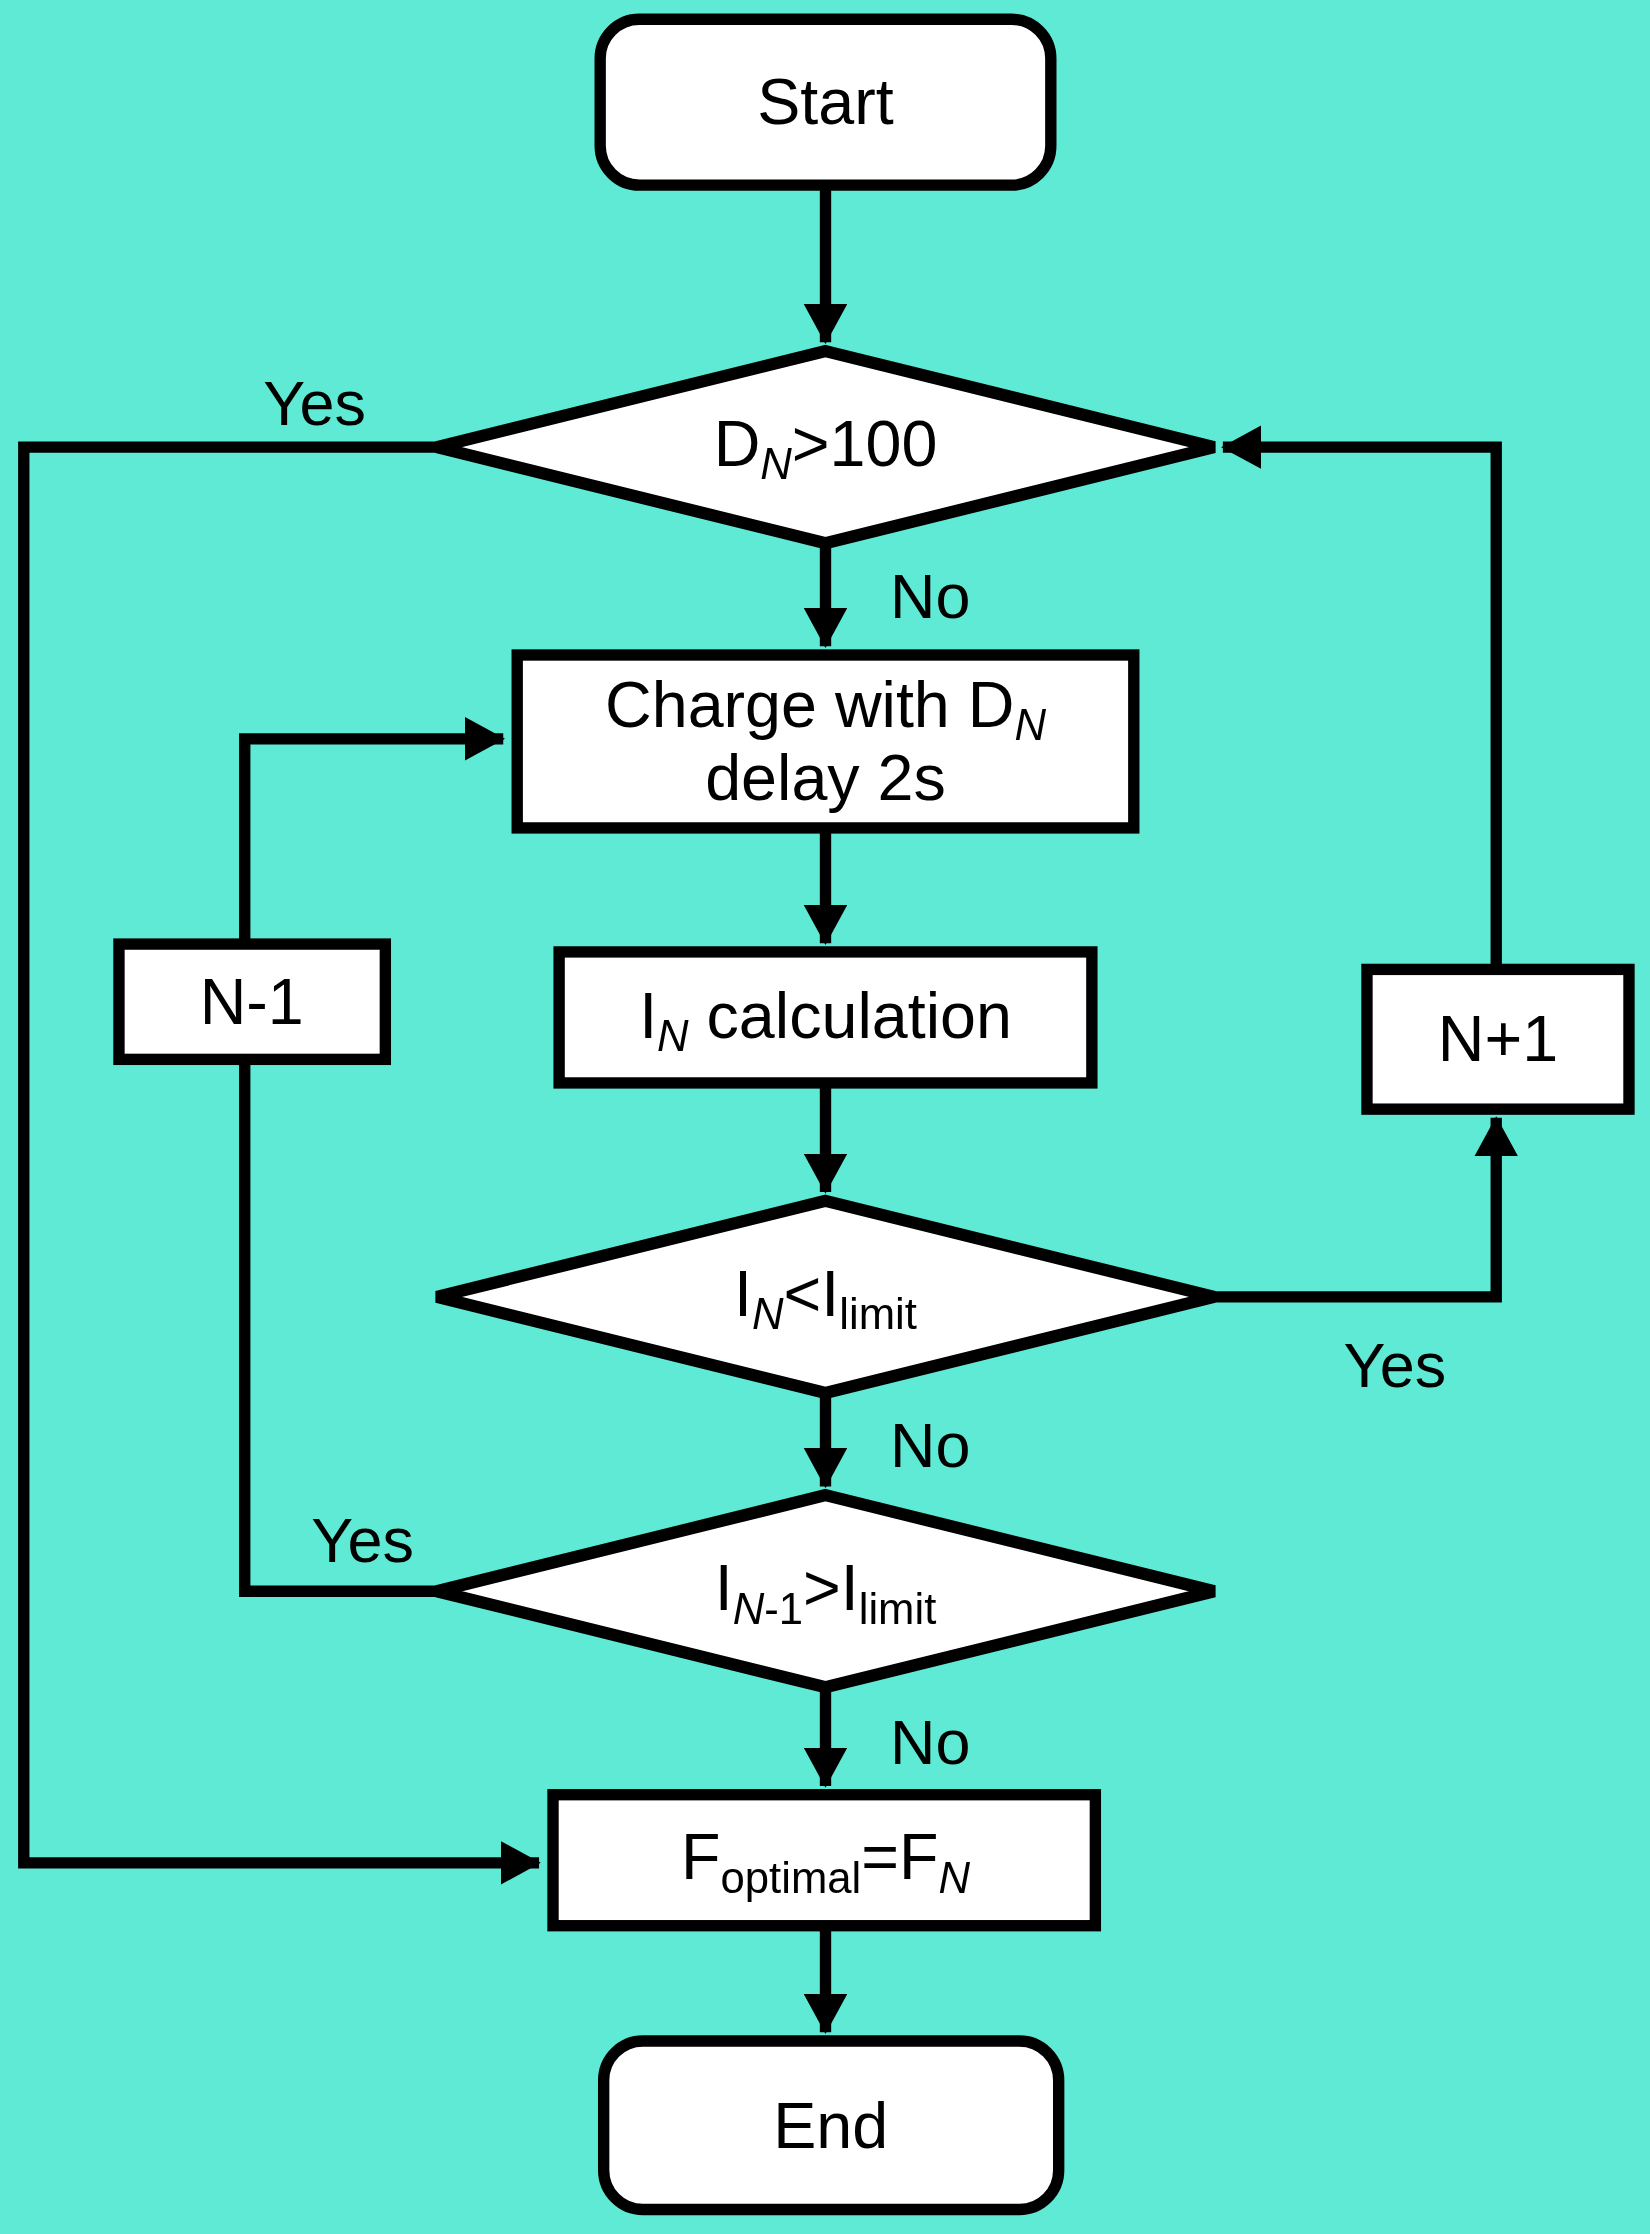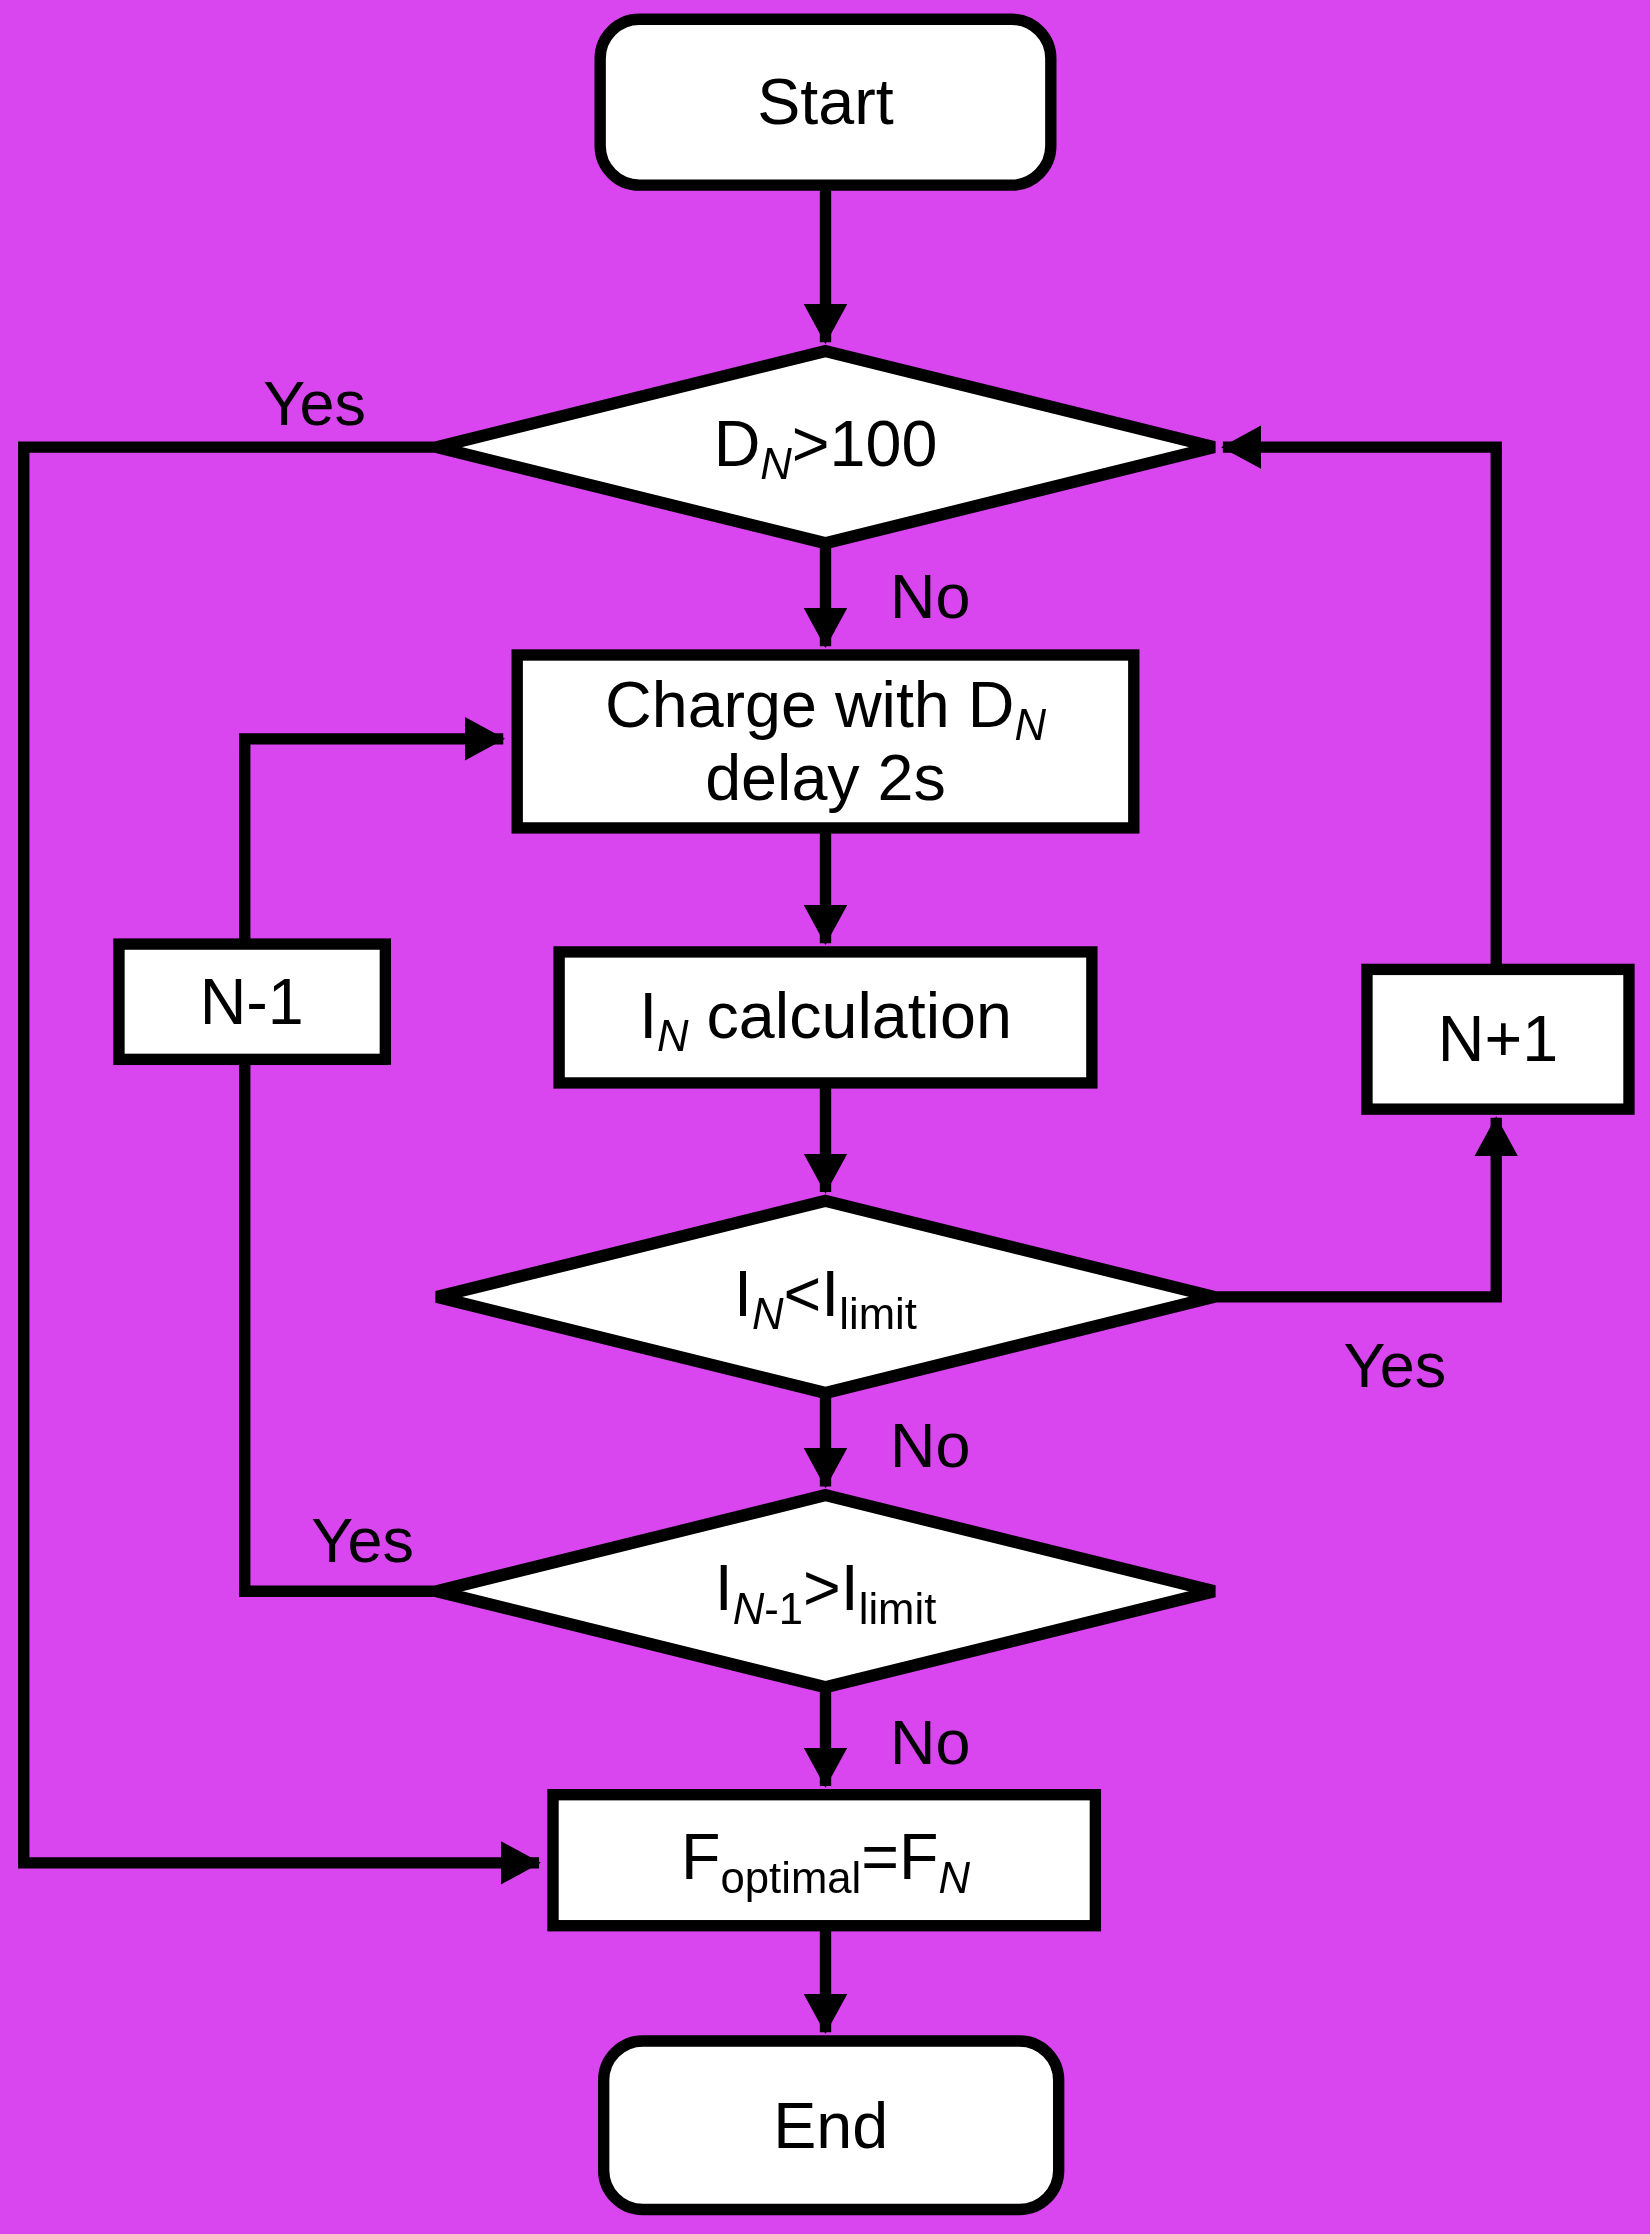--- a/index.html
+++ b/index.html
@@ -4,21 +4,21 @@
 <style>
   html, body {
     margin: 0;
     padding: 0;
     background: #ffffff;
   }
   .canvas-wrap {
     position: relative;
     width: 1651px;
     height: 2234px;
-    background: #d946ef;
+    background: #5eead4;
     font-family: "Liberation Sans", sans-serif;
   }
   svg text {
     font-family: "Liberation Sans", sans-serif;
     fill: #000000;
   }
   .node-shape {
     fill: #ffffff;
     stroke: #000000;
   }

